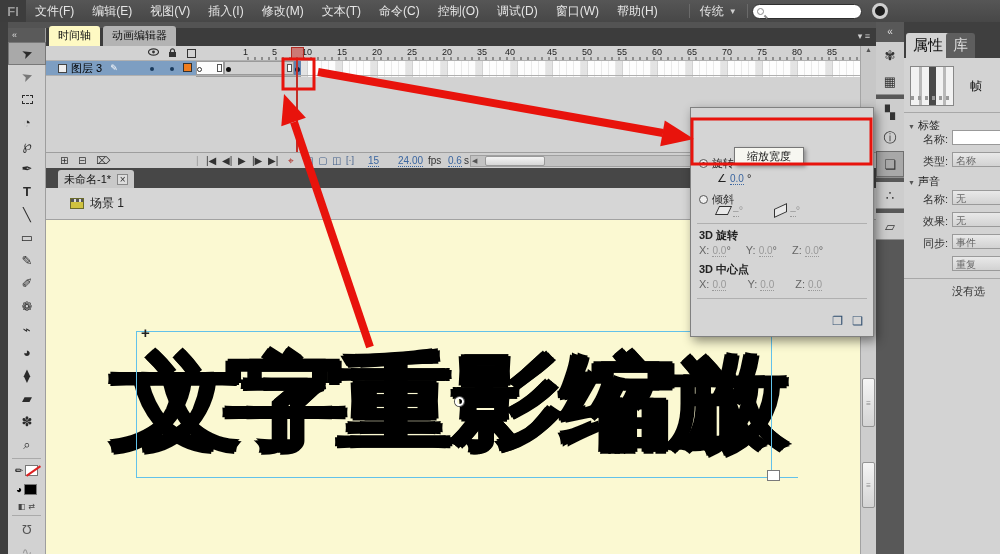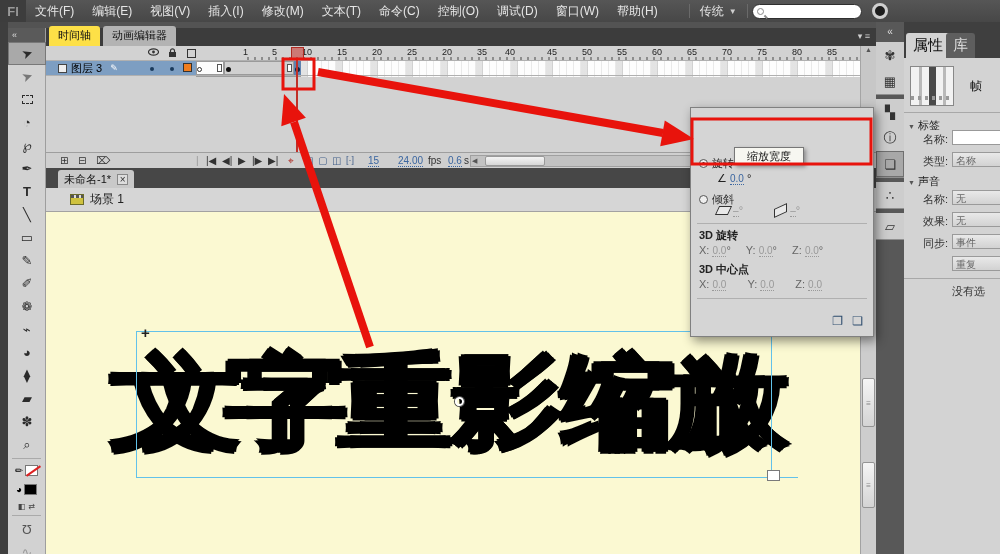--- a/index.html
+++ b/index.html
@@ -33,21 +33,21 @@
   .chip.none::after { content:""; position:absolute; left:-1px; top:4px; width:17px; height:2px; background:#d22; transform:rotate(-35deg); }
   .chip.black { background:#000; }
   .minirow { display:flex; justify-content:center; gap:3px; font-size:8px; color:#444; height:14px; align-items:center; }
   .tb-sep { height:1px; background:#aaa; margin:2px 4px; }
   .magnet { display:inline-block; transform:rotate(180deg); font-size:13px; color:#555; }
   .dim { color:#9a9a9a; }
 
   
   .tl-tabs { left:46px; top:28px; width:830px; height:18px; background:#3c3c3c; display:flex; align-items:flex-end; z-index:3; }
   .tab { font-size:11px; padding:2px 9px 3px; color:#111; background:#b3b3b3; border-radius:3px 3px 0 0; margin-left:3px; }
-  .tab.active { background:#fde047; }
+  .tab.active { background:#fef9c3; }
   .tl-menuicon { position:absolute; right:6px; top:3px; color:#cfcfcf; font-size:9px; }
   .tl-body { left:46px; top:46px; width:830px; height:106px; background:#d2d2d2; border-bottom:1px solid #9a9a9a; z-index:3; }
   .tl-headrow { position:absolute; left:0; top:0; width:830px; height:15px; border-bottom:1px solid #b0b0b0; }
   .hicon { position:absolute; top:2px; font-size:9px; color:#333; }
   .sq-outline { width:9px; height:9px; border:1.5px solid #333; }
   .ruler { position:absolute; left:150px; top:0; width:664px; height:15px; font-size:9px; color:#222; }
   .ruler::after { content:""; position:absolute; left:46px; right:0; bottom:1px; height:3px;
       background:repeating-linear-gradient(90deg, transparent 0 5px, #8d8d8d 5px 7px); }
   .rlabel { position:absolute; top:1px; width:24px; text-align:right; }
   .grid { background:
@@ -74,21 +74,21 @@
   .tlb { position:absolute; top:2px; font-size:10px; color:#333; }
   .bluenum { color:#3b66a0; border-bottom:1px dotted #3b66a0; }
   .hscroll-track { position:absolute; left:424px; top:2px; width:392px; height:12px; background:#c2c2c2; border:1px solid #a0a0a0; }
   .hscroll-thumb { position:absolute; left:14px; top:0px; width:60px; height:10px; background:linear-gradient(#f4f4f4,#d6d6d6); border:1px solid #999; border-radius:2px; }
   .hs-arrow { position:absolute; left:1px; top:1px; font-size:7px; color:#555; }
 
   
   .docbar { left:46px; top:168px; width:830px; height:20px; background:#474747; z-index:3; }
   .doctab { position:absolute; left:12px; top:2px; height:18px; background:#c9c9c9; border-radius:3px 3px 0 0; font-size:11px; color:#111; display:flex; align-items:center; padding:0 6px; gap:6px; }
   .closex { font-size:10px; color:#333; border:1px solid #888; background:#ddd; width:11px; height:11px; line-height:9px; text-align:center; }
-  .editbar { left:46px; top:188px; width:830px; height:24px; background:#d6d6d6; border-bottom:1px solid #a2a2a2; display:flex; align-items:center; z-index:3; }
+  .editbar { left:46px; top:188px; width:830px; height:32px; background:#d6d6d6; border-bottom:1px solid #a2a2a2; display:flex; align-items:center; z-index:3; }
   .clapper { width:14px; height:11px; background:#cfc23f; border:1px solid #6b6b2a; margin:0 6px 0 24px; position:relative; }
   .clapper::before { content:""; position:absolute; left:0; top:0; width:100%; height:3px; background:repeating-linear-gradient(90deg,#555 0 3px,#ddd 3px 5px); }
   .scene-label { font-size:12px; color:#222; }
   .stage { left:46px; top:212px; width:814px; height:342px; background:#fbf9d2; overflow:hidden; z-index:2; }
   .bigtext { position:absolute; left:94px; top:139px; font-size:103px; line-height:1; font-weight:900; color:#000; letter-spacing:2px; white-space:nowrap;
              text-shadow:2px 0 0 #000, -2px 0 0 #000, 0 2px 0 #000, 0 -2px 0 #000; }
   .bigtext.ghost { transform:scaleX(1.085); transform-origin:365px 50%; }
   .bbox { position:absolute; left:90px; top:119px; width:636px; height:147px; border:1px solid #62c2ea; }
   .bbox-stub { position:absolute; left:726px; top:265px; width:26px; height:1px; background:#62c2ea; }
   .handle { position:absolute; left:721px; top:258px; width:13px; height:11px; background:#fff; border:1px solid #7a7a7a; }

